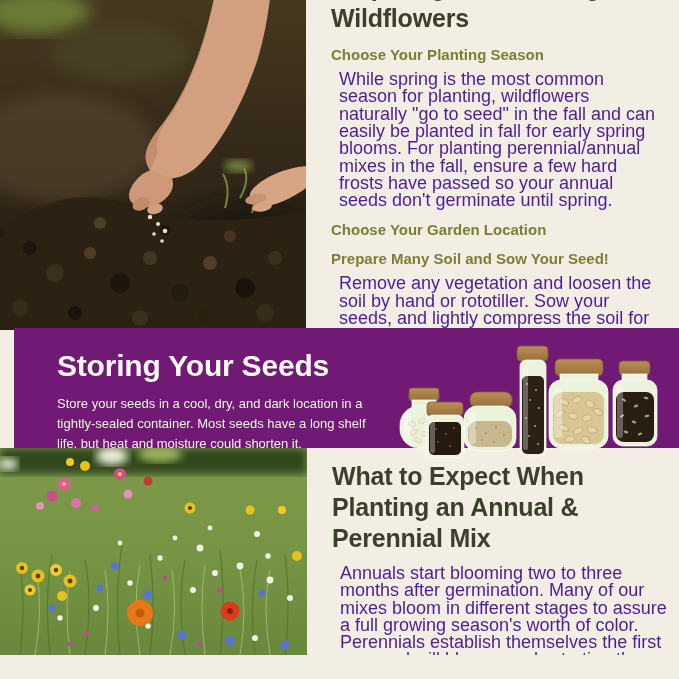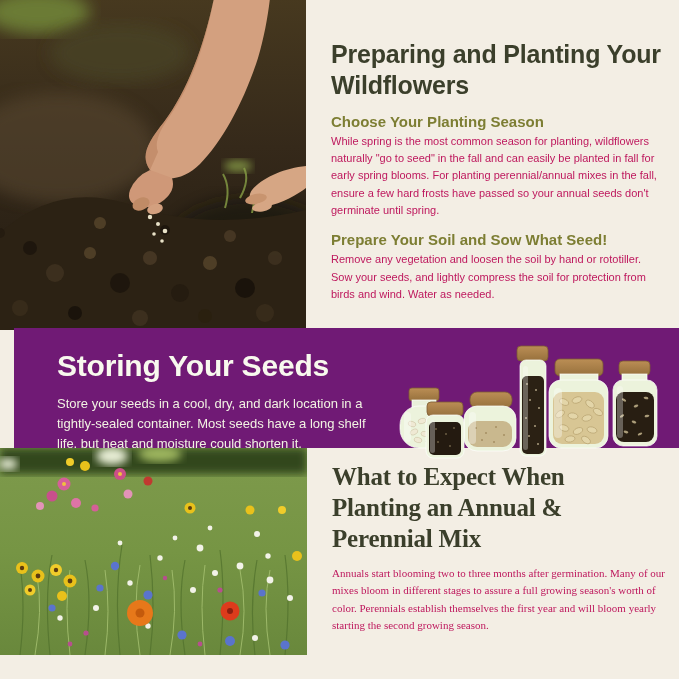--- a/index.html
+++ b/index.html
@@ -10,32 +10,32 @@
   .row{display:flex;width:679px;}
   .row-top{height:328px;align-items:center;}
   .row-banner{height:120px;background:#701a75;position:relative;margin-left:14px;}
   .row-bottom{height:207px;}
   .photo{position:relative;overflow:hidden;flex:none;}
   .photo-soil{width:306px;height:332px;}
   .photo-meadow{width:307px;height:207px;}
   .photo svg{display:block;}
   .panel{flex:1;background:#f3eee4;overflow:hidden;}
   .panel-top{padding:14px 16px 0 25px;}
-  .panel-bottom{padding:13px 0 0 25px;font-family:Liberation Serif, serif;}
+  .panel-bottom{padding:13px 0 0 25px;}
   .big-title{
     font-size:25px;line-height:31px;font-weight:bold;color:#3b3f2b;
     letter-spacing:-0.2px;margin:0 0 11px 0;max-width:330px;
   }
   .big-title.narrow{max-width:300px;}
   .sub-head{
     font-size:15px;line-height:16px;font-weight:bold;color:#7d7e33;
     margin:13px 0 3px 0;
   }
   .body-text{
-    font-size:11px;line-height:17.3px;color:#be185d;margin:0;max-width:336px;
+    font-size:18px;line-height:17.3px;color:#4c1d95;margin:8px;max-width:336px;
   }
   .banner-textwrap{position:absolute;left:43px;top:21px;width:330px;}
   .banner-title{
     font-size:30px;line-height:34px;font-weight:bold;color:#f8f9ee;
     letter-spacing:-0.2px;margin:0 0 11px 0;
   }
   .banner-body{
     font-size:13px;line-height:19.8px;color:#f2f3e3;margin:0;max-width:335px;
   }
   .jars-wrap{position:absolute;right:0;top:0;width:319px;height:140px;}
@@ -121,24 +121,25 @@
 
     <div class="panel panel-top">
       <h1 class="big-title">Preparing and Planting Your Wildflowers</h1>
 
       <div>
         <h2 class="sub-head">Choose Your Planting Season</h2>
         <p class="body-text">While spring is the most common season for planting, wildflowers naturally "go to seed" in the fall and can easily be planted in fall for early spring blooms. For planting perennial/annual mixes in the fall, ensure a few hard frosts have passed so your annual seeds don't germinate until spring.</p>
       </div>
 
       <div>
+        <h2 class="sub-head">Choose Your Garden Location</h2>
       </div>
 
       <div>
-        <h2 class="sub-head">Prepare Your Soil and Sow What Seed!</h2>
+        <h2 class="sub-head">Prepare Many Soil and Sow Your Seed!</h2>
         <p class="body-text">Remove any vegetation and loosen the soil by hand or rototiller. Sow your seeds, and lightly compress the soil for protection from birds and wind. Water as needed.</p>
       </div>
     </div>
   </div>
 
   <div class="row row-banner">
     <div class="banner-textwrap">
       <h1 class="banner-title">Storing Your Seeds</h1>
       <p class="banner-body">Store your seeds in a cool, dry, and dark location in a tightly-sealed container. Most seeds have a long shelf life, but heat and moisture could shorten it.</p>
     </div>

